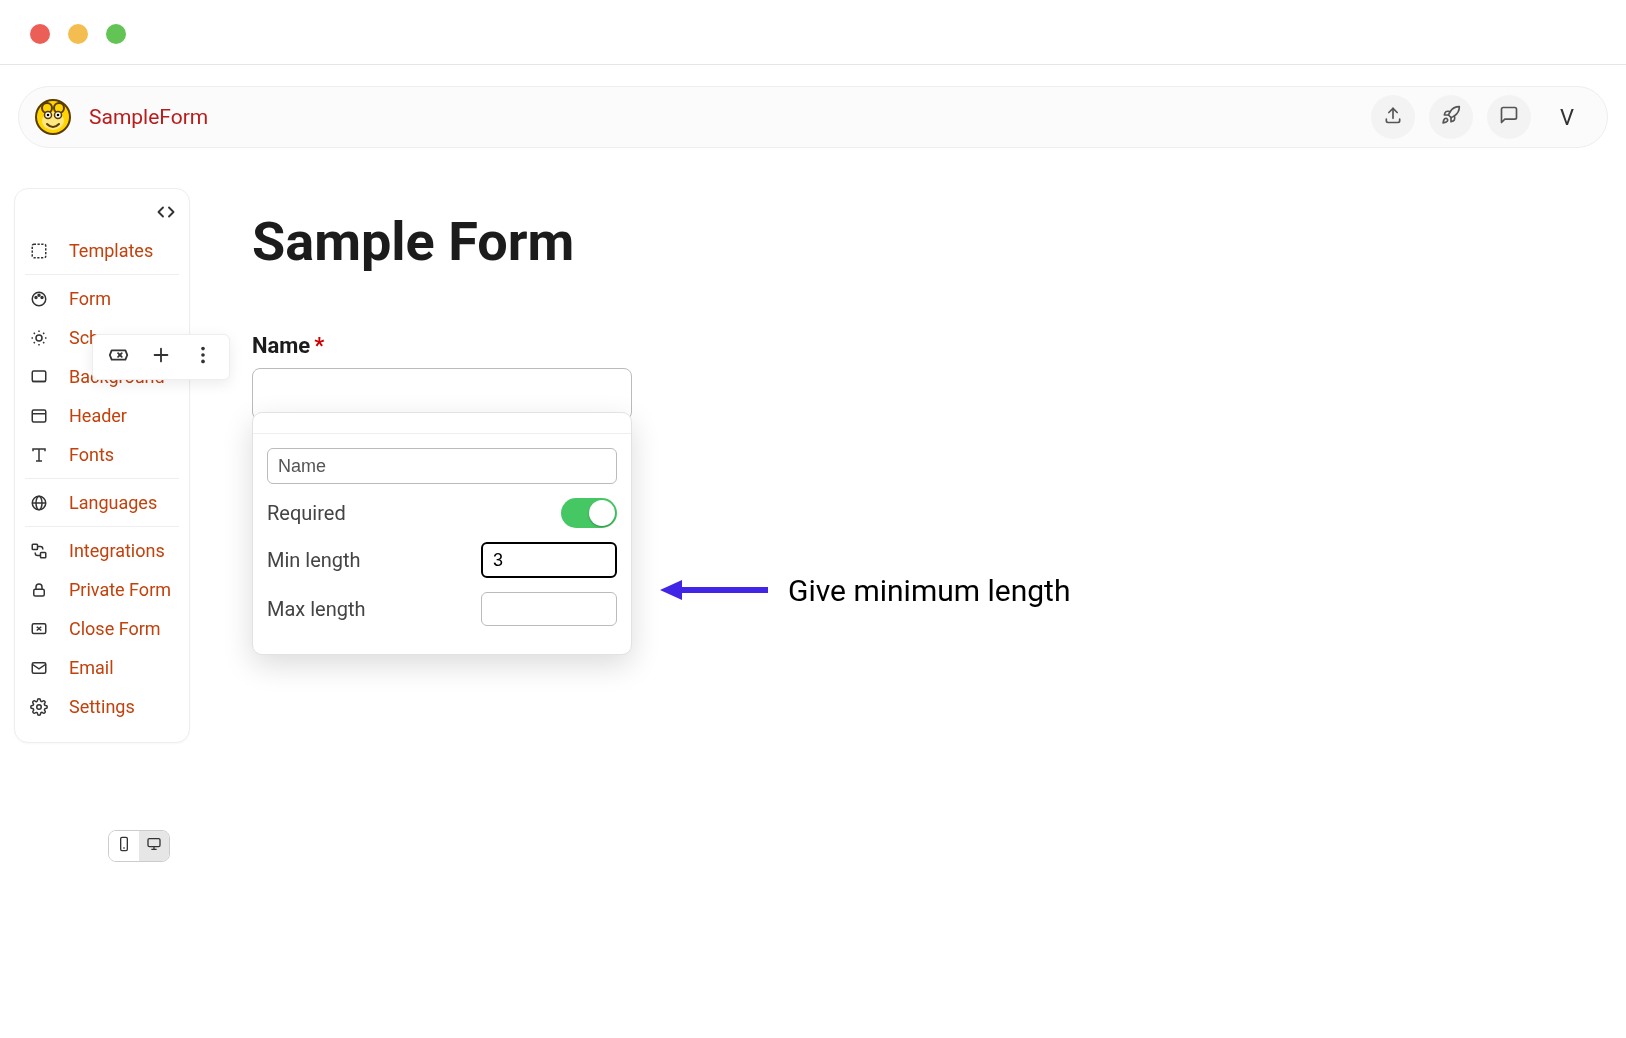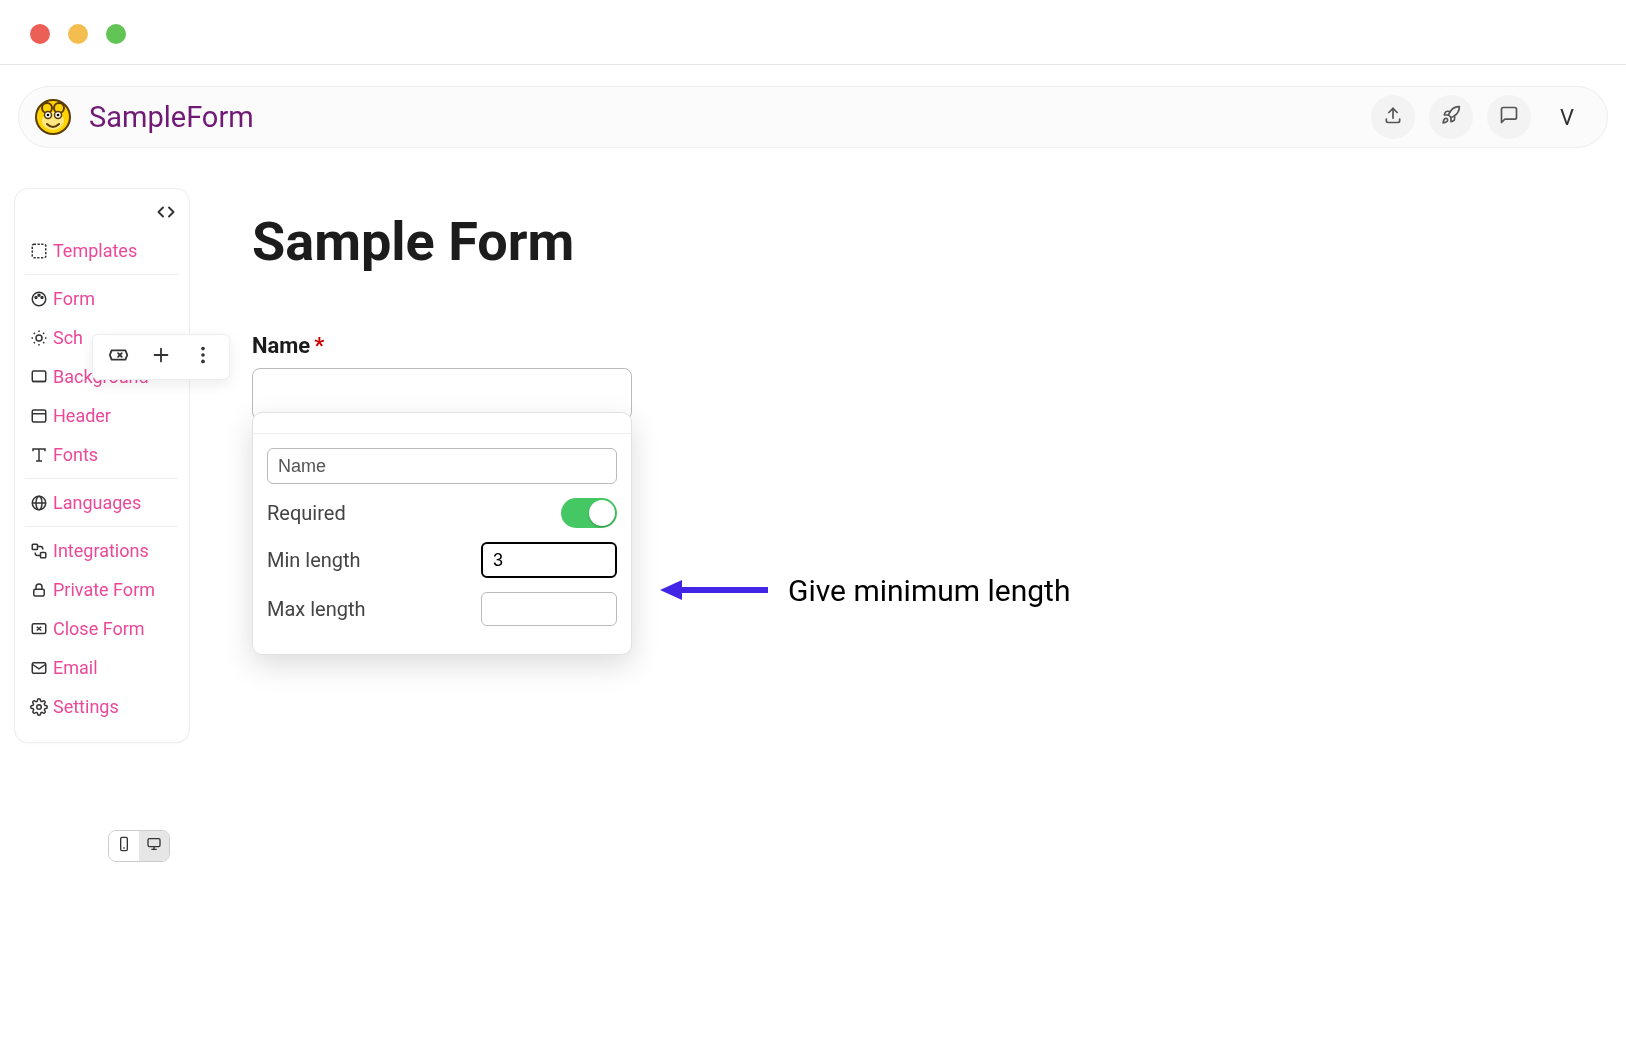--- a/index.html
+++ b/index.html
@@ -34,21 +34,21 @@
     border:1px solid #eee;
     border-radius:36px;
     display:flex; align-items:center;
     padding: 0 18px 0 16px;
   }
   .logo {
     width:36px; height:36px; border-radius:50%;
     position:relative; margin-right:18px;
   }
   .logo svg { width:100%; height:100%; }
-  .doc-title { font-size:29px; color:#701a75; }
+  .doc-title { font-size:21px; color:#b91c1c; }
   .topbar-right { margin-left:auto; display:flex; align-items:center; gap:14px; }
   .circbtn {
     width:44px; height:44px; border-radius:50%; background:#f3f3f3;
     display:flex; align-items:center; justify-content:center;
     cursor:pointer; color:#555;
   }
   .avatar-letter {
     width:44px; height:44px; display:flex;align-items:center;justify-content:center;
     font-size:22px; color:#333;
   }
@@ -58,22 +58,22 @@
     position:absolute; top:188px; left:14px; width:176px;
     background:#fff; border:1px solid #eee; border-radius:14px;
     padding:10px 0 16px 0;
     box-shadow: 0 1px 2px rgba(0,0,0,.03);
   }
   .sb-code {
     display:flex; justify-content:flex-end; padding:4px 14px 6px 0;
     color:#333;
   }
   .sb-item {
-    display:flex; align-items:center; gap:4px;
-    padding:9px 14px; cursor:pointer; font-size:18px; color:#ec4899;text-align:right;
+    display:flex; align-items:center; gap:20px;
+    padding:9px 14px; cursor:pointer; font-size:18px; color:#c2410c;text-align:right;
   }
   .sb-item .ic { width:20px; height:20px; display:flex;align-items:center;justify-content:center; color:#333;}
   .sb-sep { height:1px; background:#eee; margin:4px 10px; }
 
   .toolbar-overlay {
     position:absolute; top:334px; left:92px;
     background:#fff; border:1px solid #eee; border-radius:6px;
     box-shadow:0 4px 14px rgba(0,0,0,.08);
     display:flex; align-items:center; gap:14px;
     padding:8px 12px;

